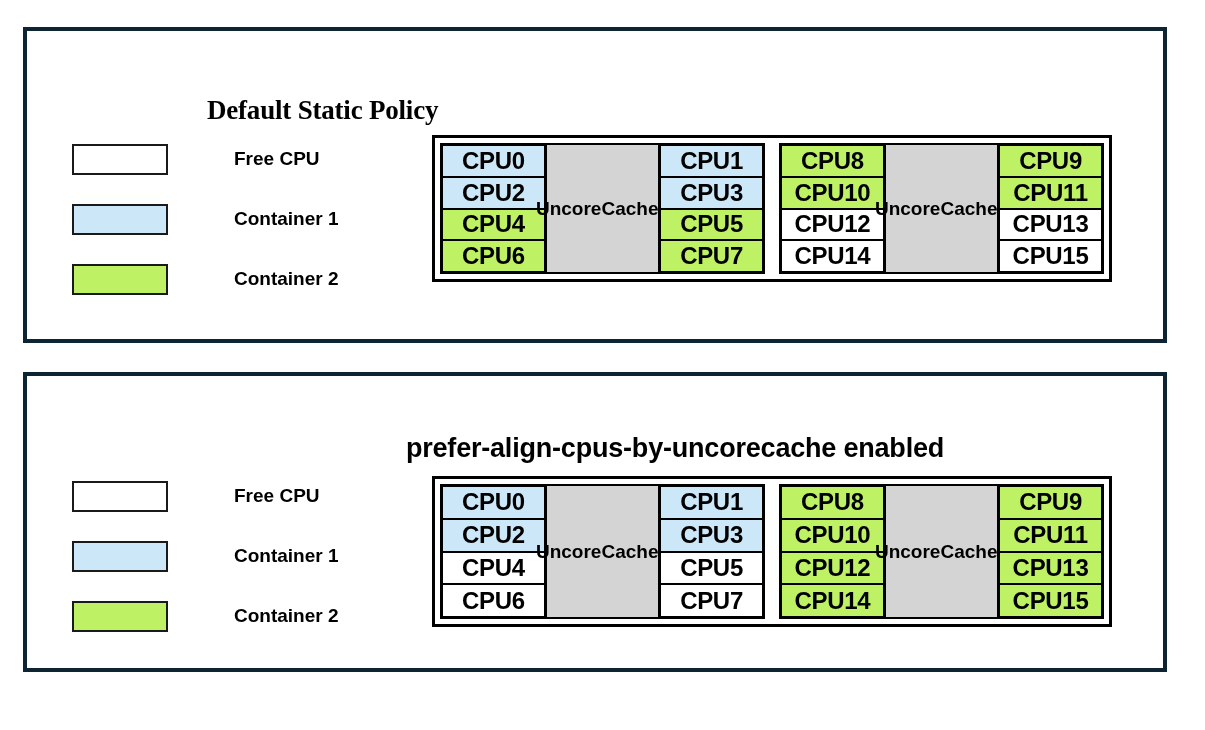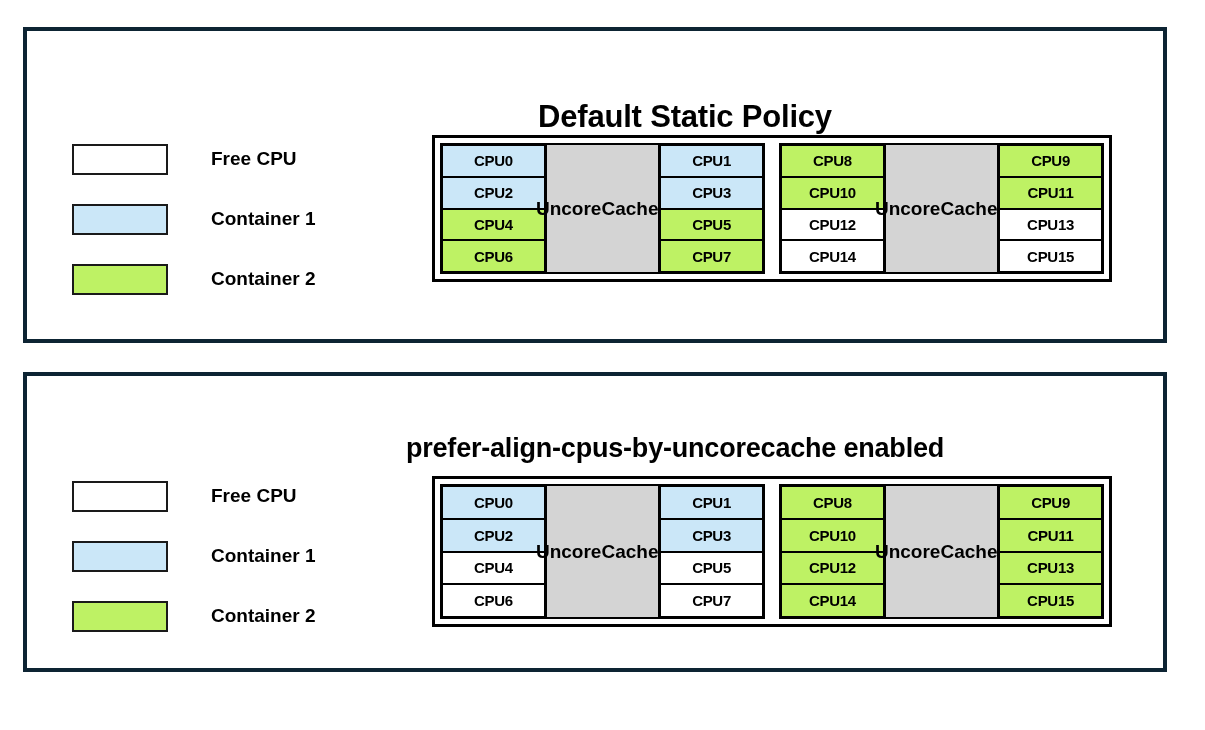--- a/index.html
+++ b/index.html
@@ -31,23 +31,23 @@
   .panel-title {
     position: absolute;
     font-weight: bold;
     color: #000000;
     white-space: nowrap;
     letter-spacing: -0.2px;
   }
   #panel-top .panel-title {
     left: 0; right: 0;
     top: 42px;
-    text-align: center;
     padding-left: 180px;
-    font-size: 31px;
+    font-size: 27px;
+    font-family: Liberation Serif, serif;
   }
   #panel-bottom .panel-title {
     left: 0; right: 0;
     top: 35px;
     text-align: center;
     padding-left: 160px;
     font-size: 27px;
   }
 
   
@@ -64,21 +64,21 @@
     height: 60px;
   }
   .legend-swatch {
     width: 96px;
     height: 31px;
     border: 2px solid #1a1a1a;
     box-sizing: border-box;
     flex: 0 0 auto;
   }
   .legend-label {
-    margin-left: 43px;
+    margin-left: 66px;
     font-size: 19px;
     font-weight: bold;
     white-space: nowrap;
   }
 
   
   .cpu-table {
     position: absolute;
     left: 405px;
     width: 680px;
@@ -105,21 +105,21 @@
     display: flex;
     flex-direction: column;
     min-width: 0;
   }
 
   .cpu-cell {
     flex: 1 1 0;
     display: flex;
     align-items: center;
     justify-content: center;
-    font-size: 15px;
+    font-size: 24px;
     font-weight: bold;
     color: #000000;
     border: 2px solid #000000;
     margin: -1px;
     box-sizing: border-box;
     min-height: 0;
     letter-spacing: -0.3px;
   }
 
   .cache-label {

